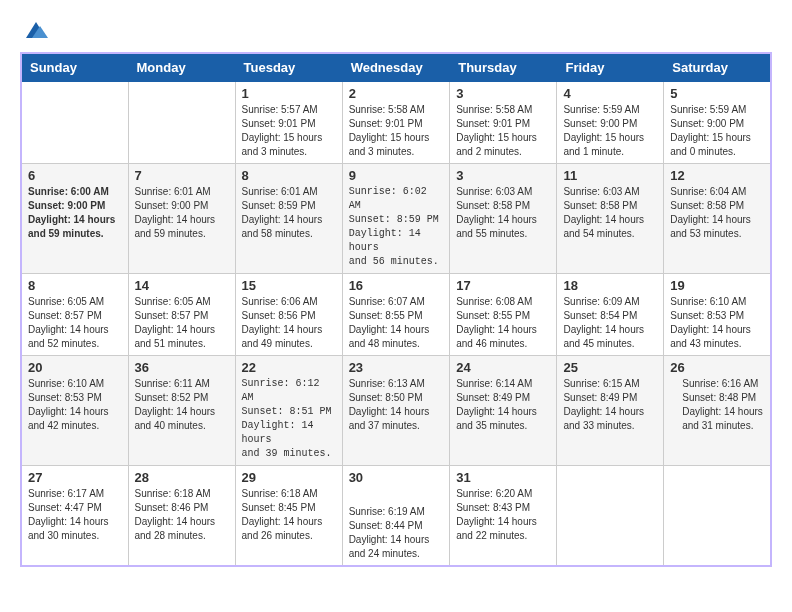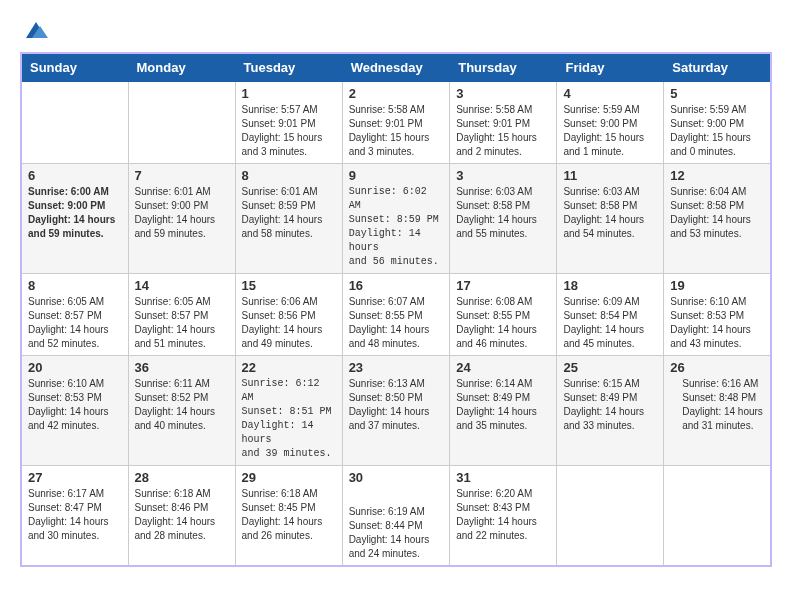--- a/index.html
+++ b/index.html
@@ -299,21 +299,21 @@
           <div class="day-info" style="white-space: pre-line; margin-left: 12px;">Sunrise: 6:16 AM
 Sunset: 8:48 PM
 Daylight: 14 hours
 and 31 minutes.</div>
         </td>
       </tr>
       <tr>
         <td>
           <span class="day-number">27</span>
           <div class="day-info" style="white-space: pre-line;">Sunrise: 6:17 AM
-Sunset: 8:47 PM
+Sunset: 4:47 PM
 Daylight: 14 hours
 and 30 minutes.</div>
         </td>
         <td>
           <span class="day-number">28</span>
           <div class="day-info" style="white-space: pre-line;">Sunrise: 6:18 AM
 Sunset: 8:46 PM
 Daylight: 14 hours
 and 28 minutes.</div>
         </td>

